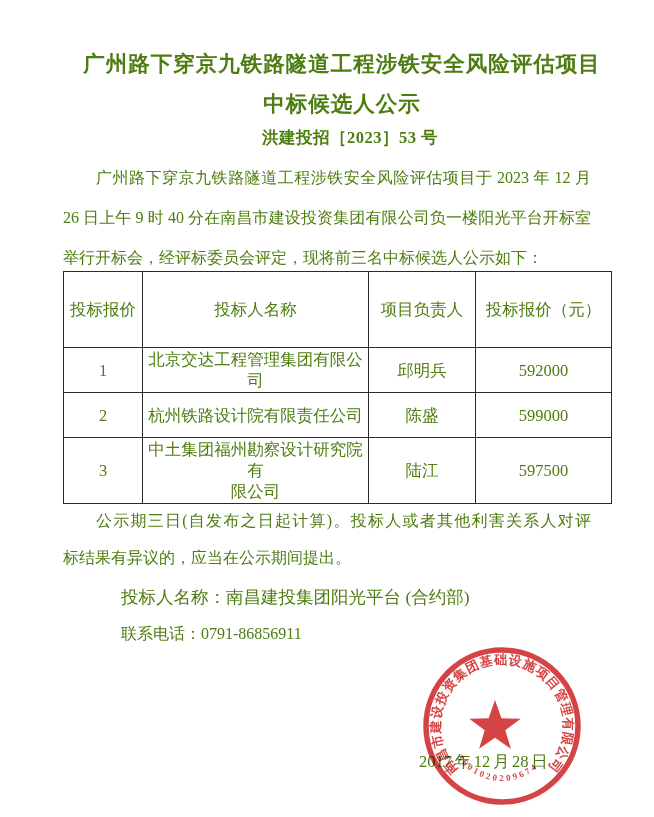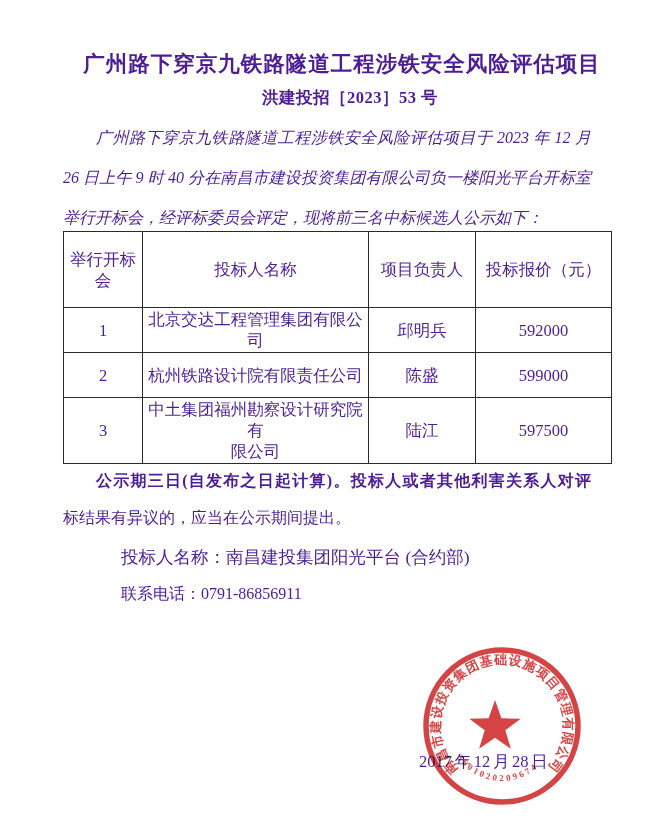--- a/index.html
+++ b/index.html
@@ -2,21 +2,21 @@
 <html><head>
 <meta charset="utf-8">
 <style>
   html,body{margin:0;padding:0;background:#e9e9e9;}
   .page{
     position:relative;
     width:654px;height:817px;
     margin:0 auto;
     background:#ffffff;
     font-family:"Liberation Serif","DejaVu Serif",serif;
-    color:#4c1d95;
+    color:#4d7c0f;
     overflow:hidden;
   }
   .titles{
     padding-top:44px;
     padding-left:30px;
     text-align:center;
     font-weight:bold;
     font-size:21.5px;
     line-height:40px;
     letter-spacing:1px;
@@ -27,21 +27,20 @@
     text-align:center;
     font-weight:bold;
     font-size:16.5px;
     line-height:24px;
     letter-spacing:0.5px;
   }
   .intro{
     margin:8px 63px 0 63px;
     font-size:16px;
     line-height:40px;
-    font-style:italic;
   }
   .intro .line{ text-align:justify; }
   .intro .jl{ text-align-last:justify; }
   .intro .indent{ text-indent:33px; }
   table.bids{
     margin:-7px 0 0 63px;
     border-collapse:collapse;
     table-layout:fixed;
     width:528px;
     font-size:16.5px;
@@ -54,21 +53,21 @@
     white-space:pre-line;
     line-height:21px;
   }
   tr.hdr td{ height:73px; }
   tr.row td{ height:42px; }
   .note{
     margin:-2px 63px 0 63px;
     font-size:16px;
     line-height:37px;
   }
-  .note .jl{ text-align:justify; text-align-last:justify;font-weight:bold; }
+  .note .jl{ text-align:justify; text-align-last:justify; }
   .note .indent{ text-indent:33px; }
   .supervisor{
     margin:6px 63px 0 63px;
     padding-left:58px;
     font-size:17.5px;
     line-height:30px;
   }
   .phone{
     margin:7px 63px 0 63px;
     padding-left:58px;
@@ -100,34 +99,35 @@
     pointer-events:none;
   }
 </style>
 </head>
 <body>
 
 <div class="page">
 
   <div class="titles">
     <div>广州路下穿京九铁路隧道工程涉铁安全风险评估项目</div>
+    <div>中标候选人公示</div>
   </div>
 
   <div class="docnum">洪建投招［2023］53 号</div>
 
   <div class="intro">
     <div class="line jl indent">广州路下穿京九铁路隧道工程涉铁安全风险评估项目于 2023 年 12 月</div>
     <div class="line jl">26 日上午 9 时 40 分在南昌市建设投资集团有限公司负一楼阳光平台开标室</div>
     <div class="line">举行开标会，经评标委员会评定，现将前三名中标候选人公示如下：</div>
   </div>
 
   <table class="bids">
     <tbody>
       <tr class="hdr">
-        <td style="width:74px">举行开标会</td>
+        <td style="width:74px">投标报价</td>
         <td style="width:221px">投标人名称</td>
         <td style="width:102px">项目负责人</td>
         <td style="width:131px">投标报价（元）</td>
       </tr>
       <tr class="row">
         <td>1</td>
         <td>北京交达工程管理集团有限公司</td>
         <td>邱明兵</td>
         <td>592000</td>
       </tr>

